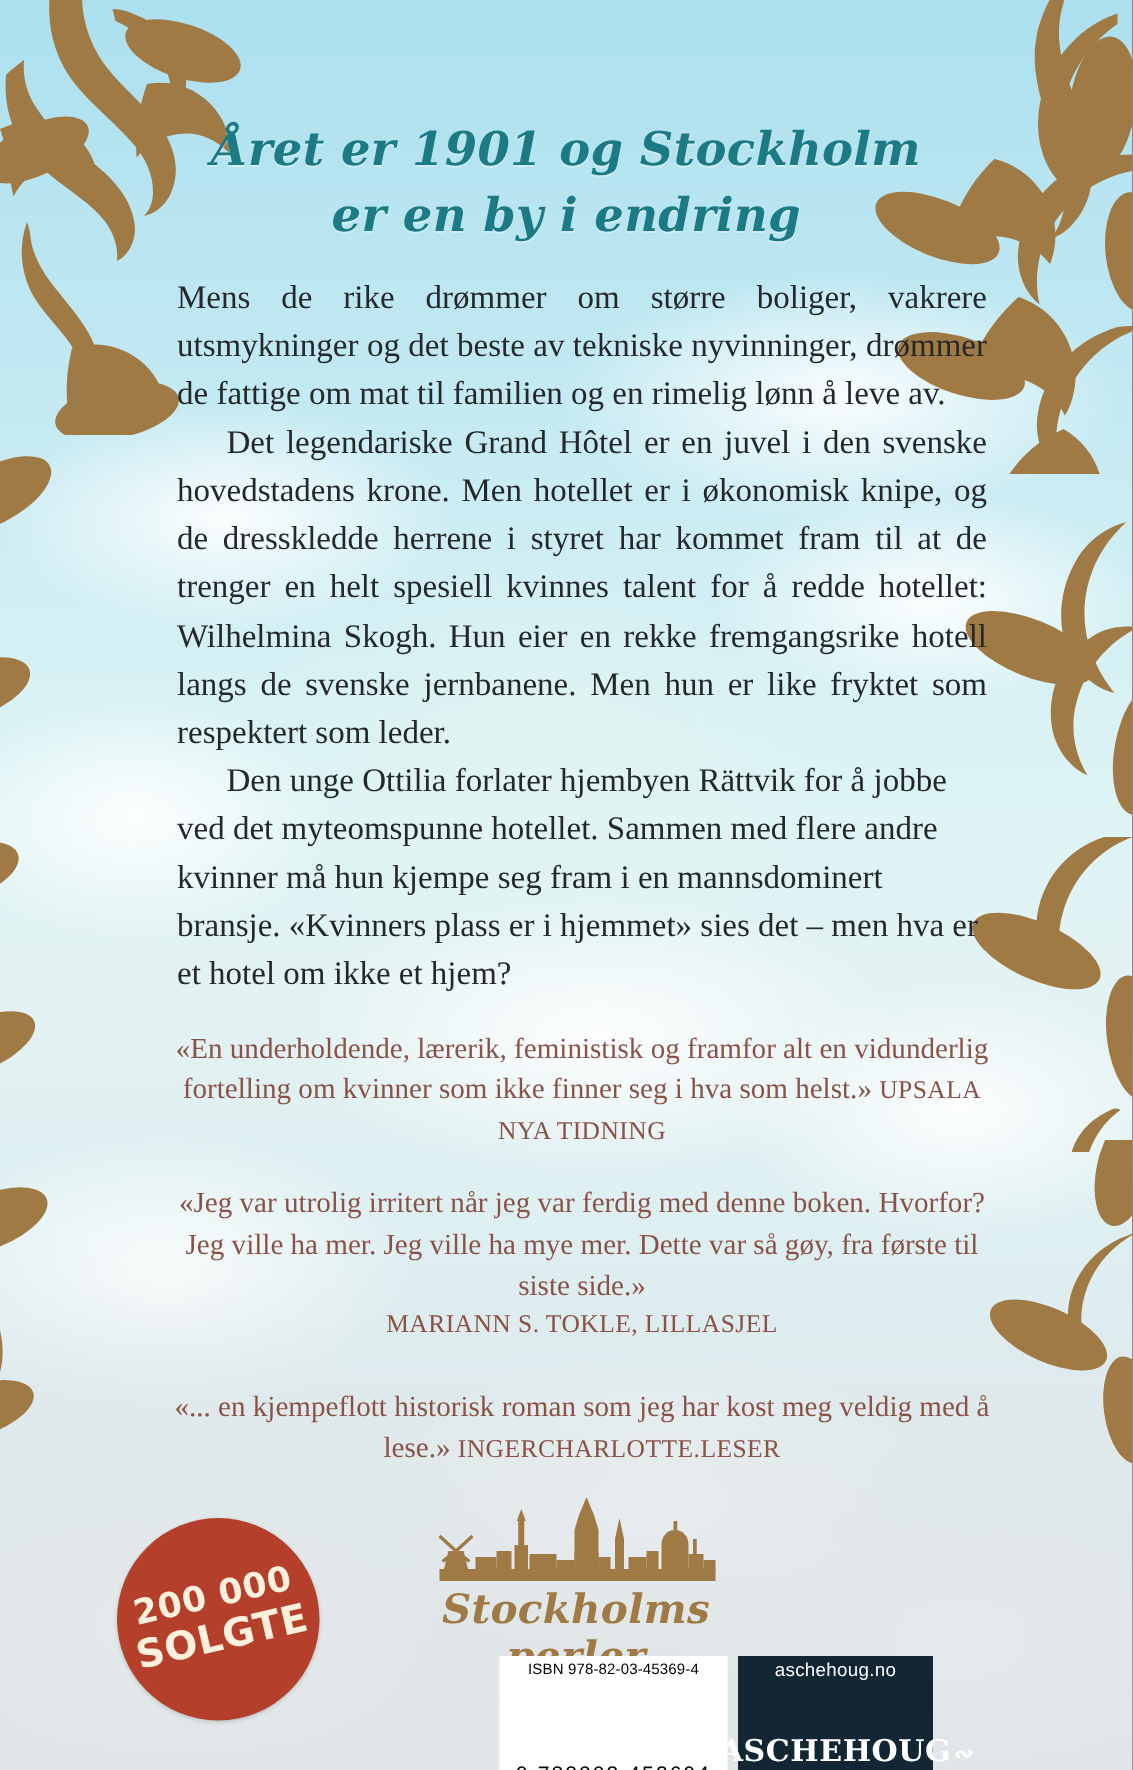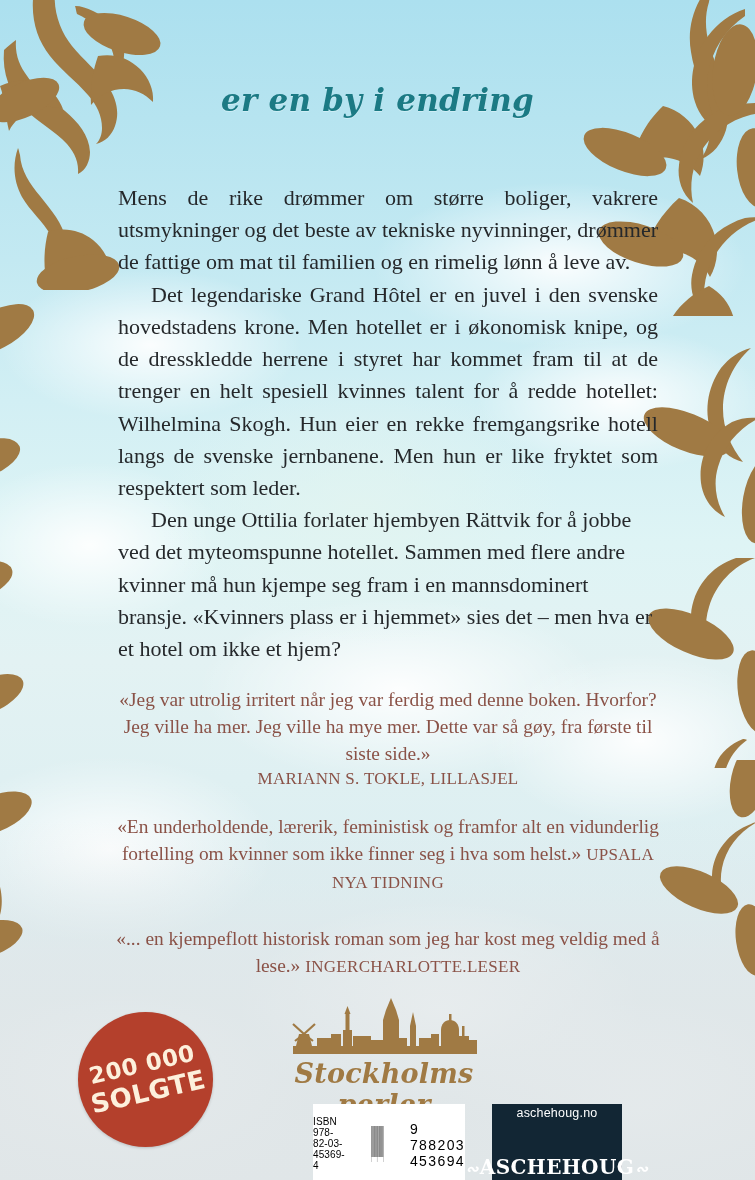--- a/index.html
+++ b/index.html
@@ -180,26 +180,27 @@
     font-family: "DejaVu Serif", serif;
     font-style: italic;
     font-weight: 700;
     font-size: 27px;
     letter-spacing: 0.2px;
   }
 
   
   .barcode-block {
     position: absolute;
-    left: 313px;
+    left: 333px;
     top: 1104px;
     width: 152px;
     height: 76px;
     background: #ffffff;
     display: flex;
+    flex-direction: column;
     align-items: center;
     padding-top: 4px;
     box-sizing: border-box;
     gap: 26px;
   }
   .isbn-text {
     font-family: "Liberation Sans", sans-serif;
     font-size: 10px;
     color: #000;
     letter-spacing: 0.1px;
@@ -357,37 +358,38 @@
         <path d="M104 62c-18 10-31 26-35 46-3 15 0 30 8 42-12-7-19-21-18-35 1-23 17-43 39-51 2-1 4-2 6-2z"></path>
         <ellipse cx="46" cy="130" rx="42" ry="18" transform="rotate(24 46 130)"></ellipse>
         <ellipse cx="100" cy="180" rx="17" ry="36" transform="rotate(-8 100 180)"></ellipse>
       </g>
     </svg>
   </div>
 
   <div class="content">
 
     <div class="headline">
+      <span class="hl-line">Året er 1901 og Stockholm</span>
       <span class="hl-line">er en by i endring</span>
     </div>
 
     <div class="body-copy">
       <p>Mens de rike drømmer om større boliger, vakrere utsmykninger og det beste av tekniske nyvinninger, drømmer de fattige om mat til familien og en rimelig lønn å leve av.</p>
       <p>Det legendariske Grand Hôtel er en juvel i den svenske hovedstadens krone. Men hotellet er i økonomisk knipe, og de dresskledde herrene i styret har kommet fram til at de trenger en helt spesiell kvinnes talent for å redde hotellet: Wilhelmina Skogh. Hun eier en rekke fremgangsrike hotell langs de svenske jernbanene. Men hun er like fryktet som respektert som leder.</p>
       <p>Den unge Ottilia forlater hjembyen Rättvik for å jobbe ved det myteomspunne hotellet. Sammen med flere andre kvinner må hun kjempe seg fram i en mannsdominert bransje. «Kvinners plass er i hjemmet» sies det – men hva er et hotel om ikke et hjem?</p>
     </div>
 
     <div class="quotes">
       <div class="quote">
+        <span>«En underholdende, lærerik, feministisk og framfor alt en vidunderlig fortelling om kvinner som ikke finner seg i hva som helst.»</span>
+        <span class="src">UPSALA NYA TIDNING</span>
+      </div>
+      <div class="quote">
         <span>«Jeg var utrolig irritert når jeg var ferdig med denne boken. Hvorfor? Jeg ville ha mer. Jeg ville ha mye mer. Dette var så gøy, fra første til siste side.»</span>
         <span class="src-line">MARIANN S. TOKLE, LILLASJEL</span>
-      </div>
-      <div class="quote">
-        <span>«En underholdende, lærerik, feministisk og framfor alt en vidunderlig fortelling om kvinner som ikke finner seg i hva som helst.»</span>
-        <span class="src">UPSALA NYA TIDNING</span>
       </div>
       <div class="quote q3">
         <span>«... en kjempeflott historisk roman som jeg har kost meg veldig med å lese.»</span>
         <span class="src">INGERCHARLOTTE.LESER</span>
       </div>
     </div>
 
     <div class="badge">
       <div class="badge-inner">
         <span class="badge-l1">200 000</span>

